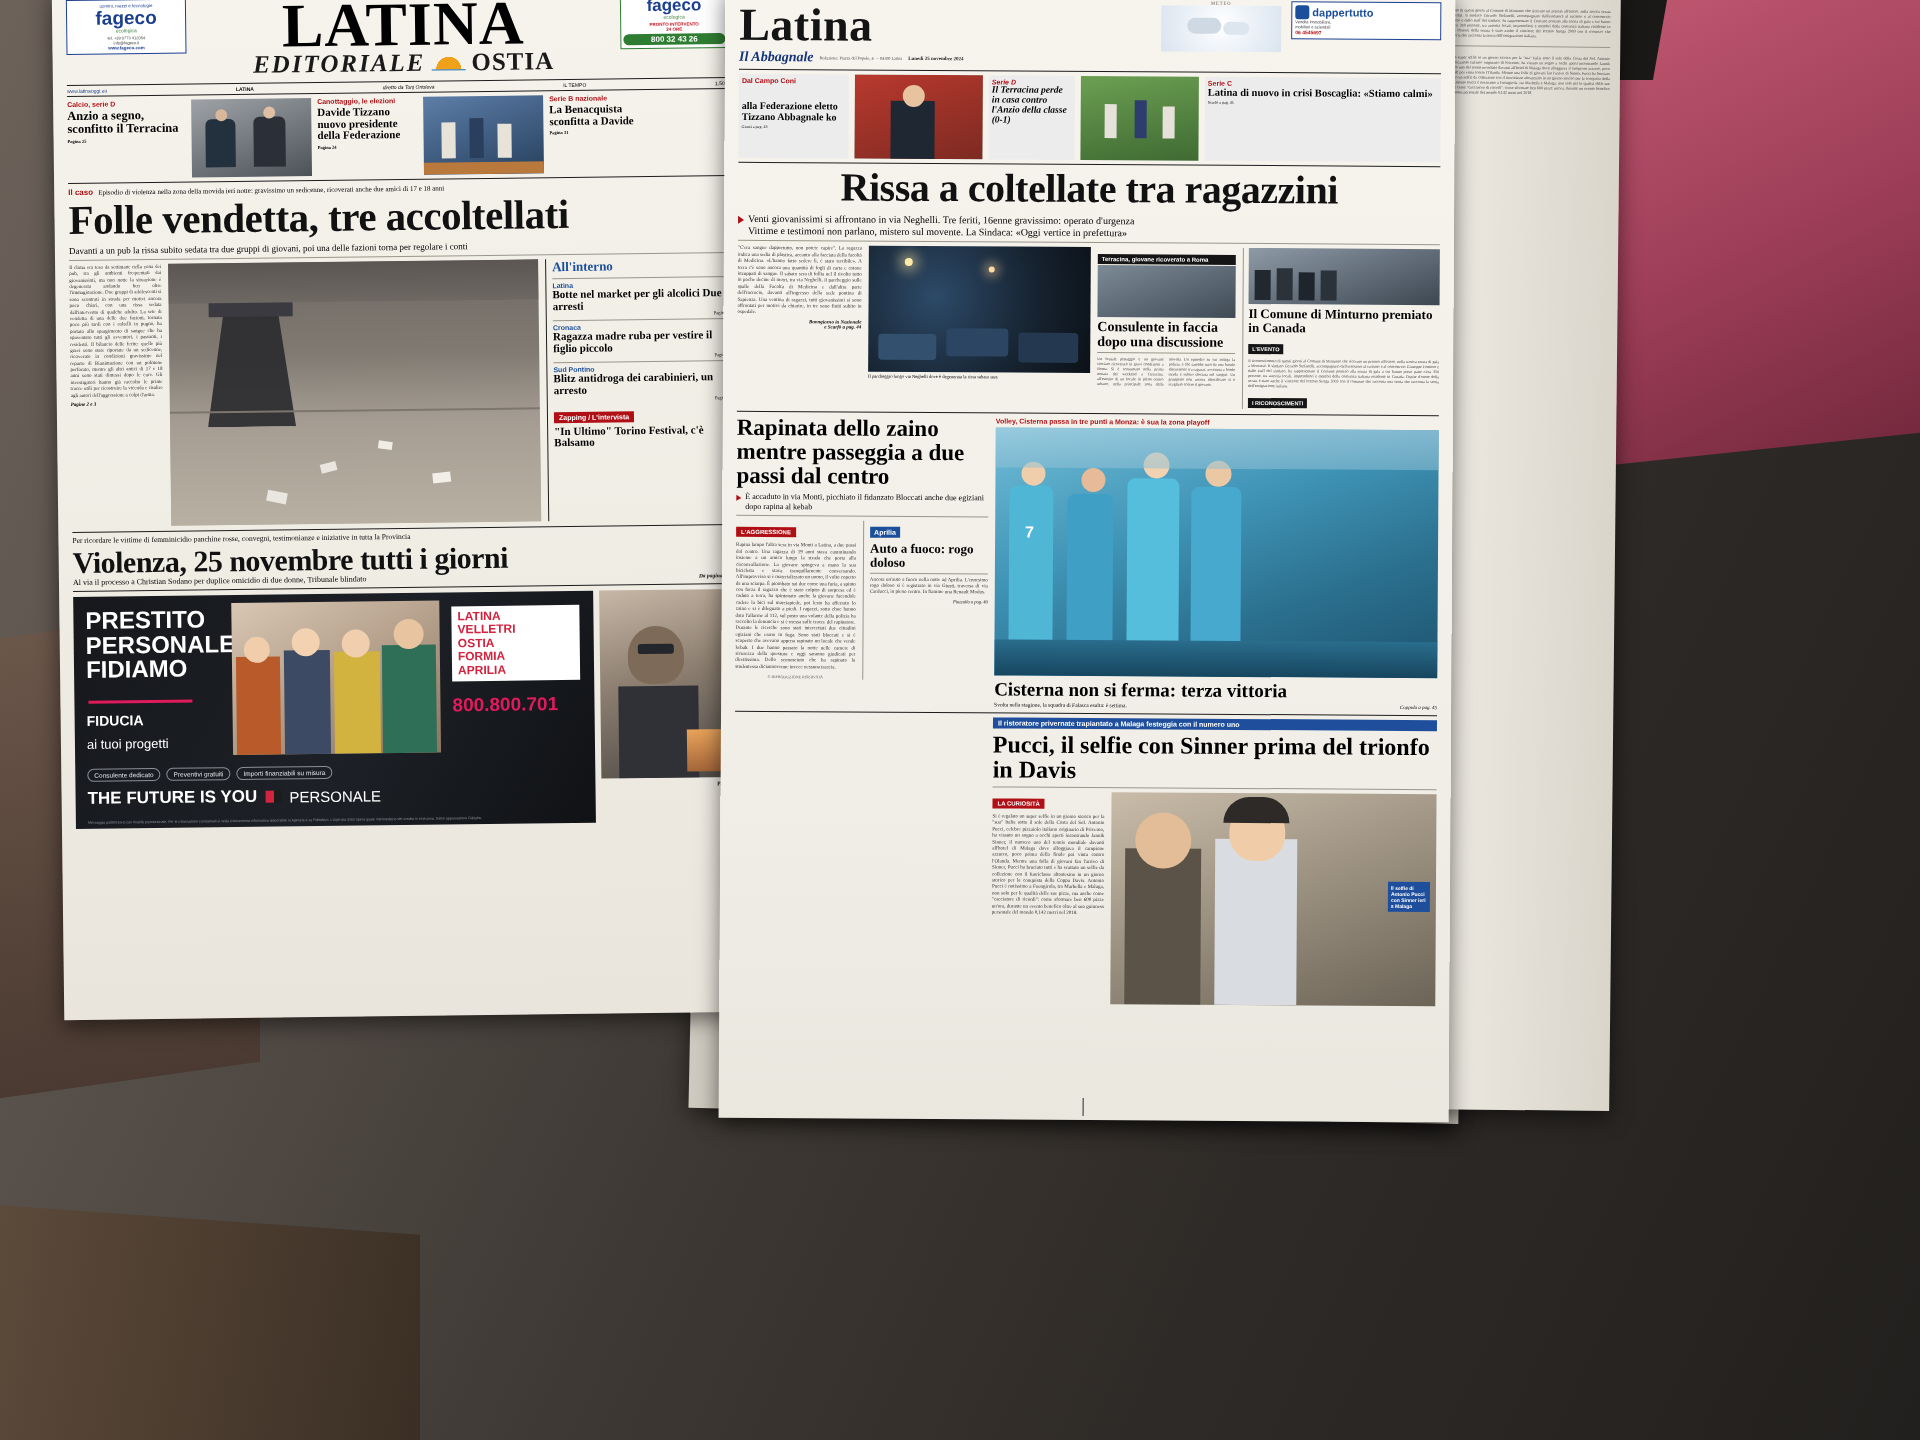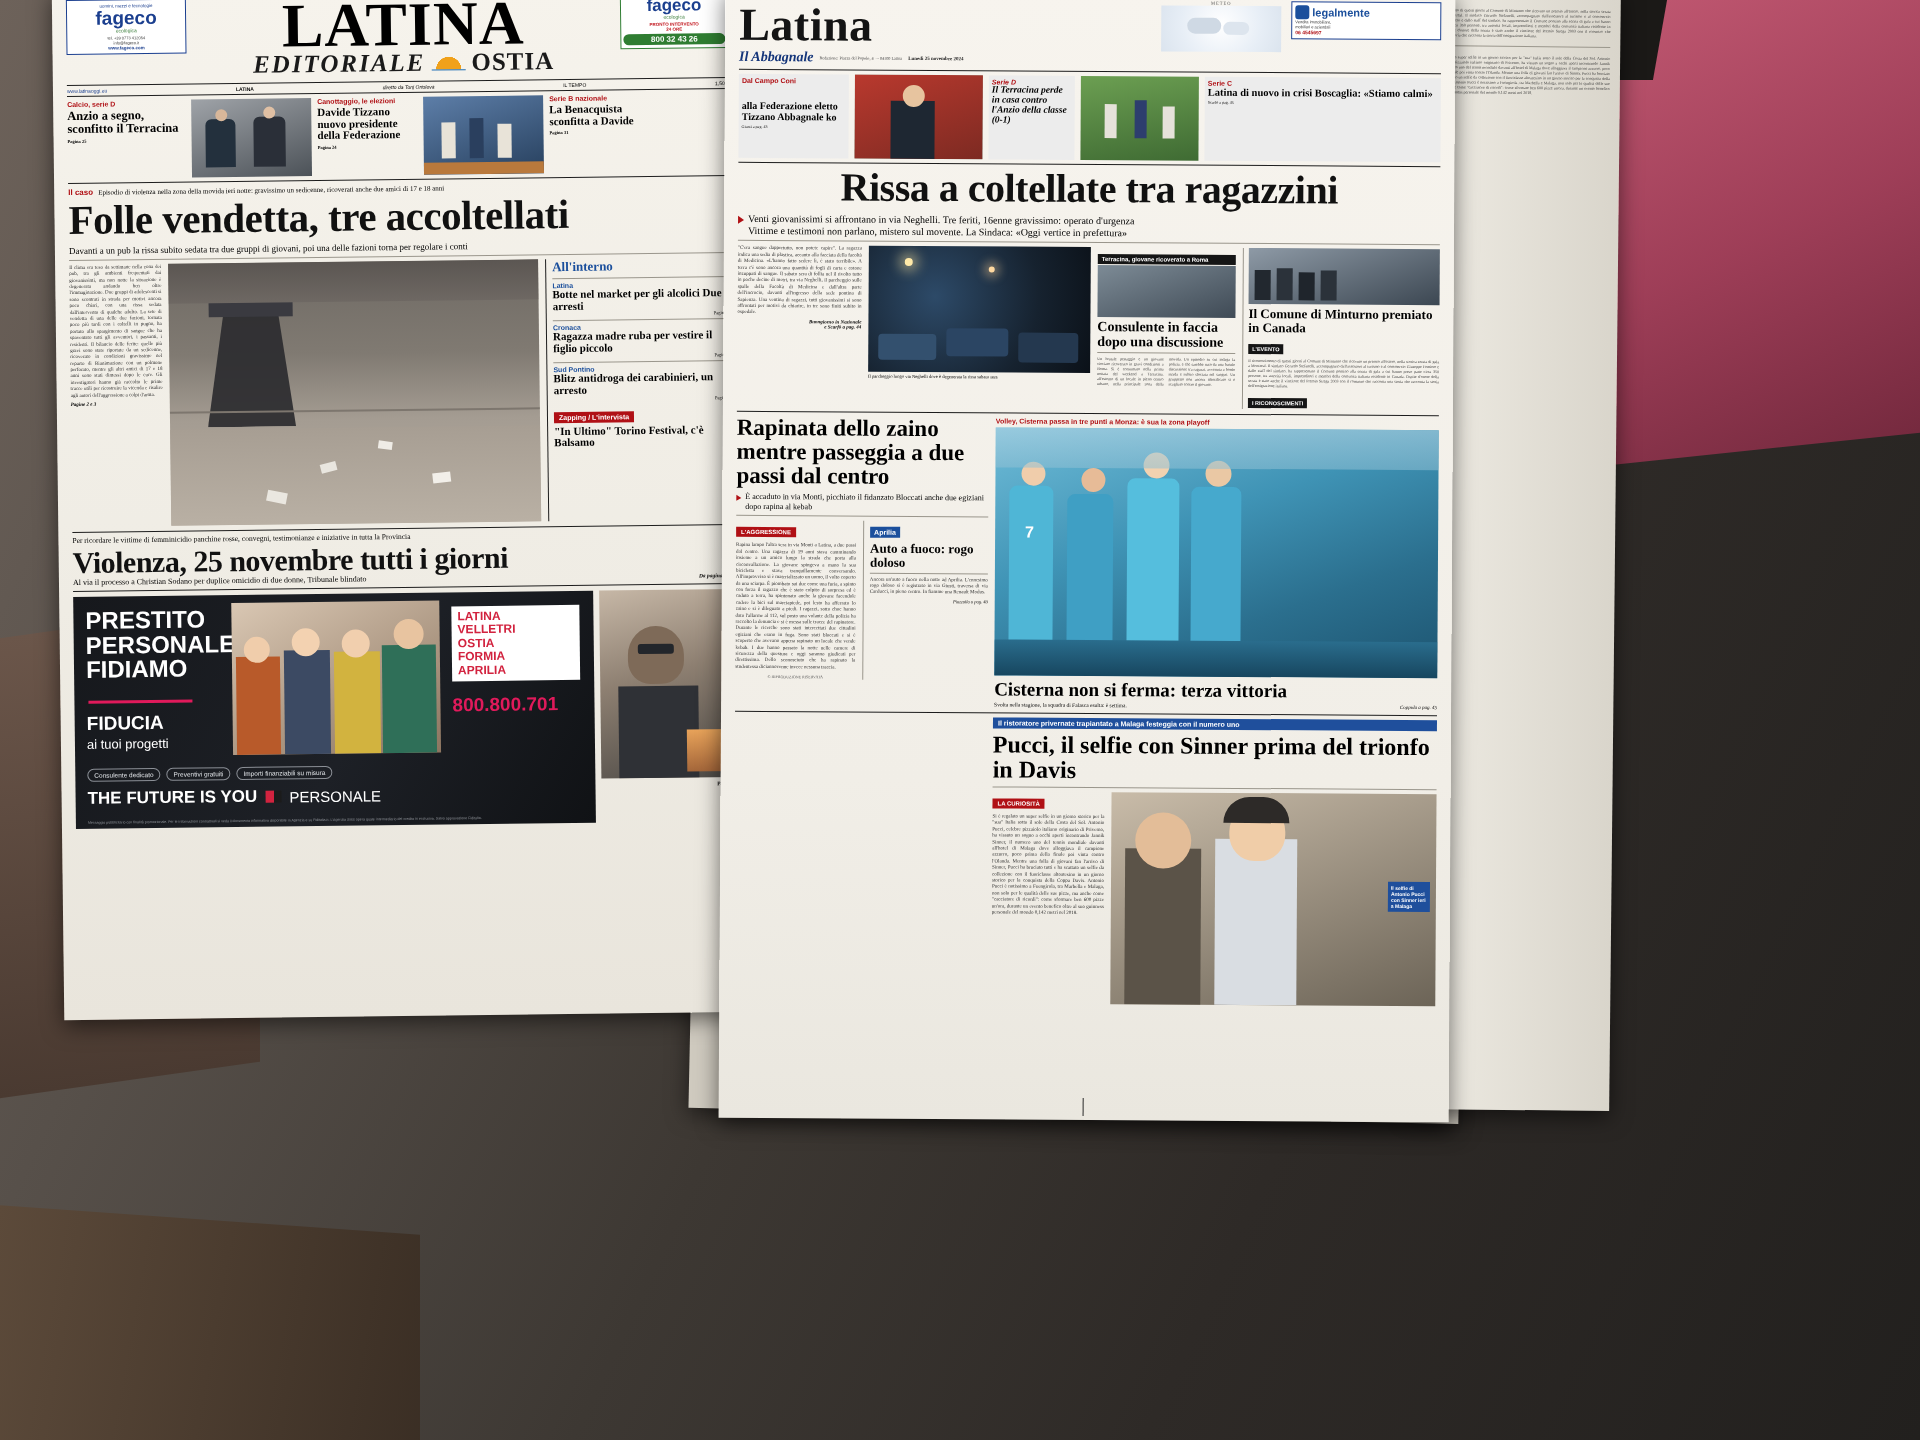--- a/index.html
+++ b/index.html
@@ -285,21 +285,21 @@
     <div class="rule" style="margin-top:4px;"></div>
 
     <div style="display:flex; gap:6px; margin-top:5px; height:232px;">
       <div style="width:520px; height:100%; position:relative; background:linear-gradient(120deg,#16181c 0%,#1d2026 55%,#101215 100%); overflow:hidden;">
         <div style="position:absolute; left:12px; top:12px; color:#fff; font-family:'Liberation Sans',sans-serif; font-weight:bold; font-size:24px; line-height:1.02;">
           <div>PRESTITO</div>
           <div>PERSONALE</div>
           <div>FIDIAMO</div>
         </div>
         <div style="position:absolute; left:14px; top:104px; width:104px; height:3px; background:#e01a5b;"></div>
-        <div style="position:absolute; left:12px; top:116px; color:#fff; font-family:'Liberation Sans',sans-serif; font-weight:bold; font-size:19px;">FIDUCIA</div>
+        <div style="position:absolute; left:12px; top:116px; color:#fff; font-family:'Liberation Sans',sans-serif; font-weight:bold; font-size:14px;">FIDUCIA</div>
         <div style="position:absolute; left:12px; top:140px; color:#fff; font-family:'Liberation Sans',sans-serif; font-size:13px;">ai tuoi progetti</div>
 
         <div class="photo people" style="position:absolute; left:158px; top:8px; width:208px; height:152px;">
           <div style="position:absolute; left:4px; top:54px; width:44px; height:98px; background:#b85a2a;"></div>
           <div style="position:absolute; left:12px; top:34px; width:26px; height:26px; background:#f0cdab; border-radius:50%;"></div>
           <div style="position:absolute; left:52px; top:48px; width:46px; height:104px; background:#3c4a63;"></div>
           <div style="position:absolute; left:60px; top:26px; width:28px; height:28px; background:#f3d2b1; border-radius:50%;"></div>
           <div style="position:absolute; left:102px; top:50px; width:46px; height:102px; background:#d2b33f;"></div>
           <div style="position:absolute; left:110px; top:28px; width:28px; height:28px; background:#f1cfae; border-radius:50%;"></div>
           <div style="position:absolute; left:150px; top:44px; width:54px; height:108px; background:#2f6f58;"></div>
@@ -360,21 +360,21 @@
       <div style="width:120px; text-align:center;">
         <div style="font-size:4.5px; letter-spacing:1px; color:#555;">METEO</div>
         <div style="height:46px; background:radial-gradient(circle at 50% 40%, #ffffff 0%, #e7eef6 60%, #dbe4ee 100%); position:relative;">
           <div style="position:absolute; left:26px; top:12px; width:34px; height:16px; background:#cfd9e4; border-radius:10px;"></div>
           <div style="position:absolute; left:62px; top:16px; width:26px; height:13px; background:#dde5ee; border-radius:8px;"></div>
         </div>
       </div>
       <div class="ad-box" style="width:150px; padding:3px 3px; border-color:#1b3f8f;">
         <div style="display:flex; align-items:center; gap:3px;">
           <span style="display:inline-block;width:14px;height:14px;background:#1b4f9c;border-radius:3px;"></span>
-          <span style="font-family:'Liberation Sans',sans-serif; font-weight:bold; font-size:11px; color:#1b4f9c;">legalmente</span>
+          <span style="font-family:'Liberation Sans',sans-serif; font-weight:bold; font-size:11px; color:#1b4f9c;">dappertutto</span>
         </div>
         <div style="font-size:4px; color:#333; text-align:left;">Vendita immobiliare,</div>
         <div style="font-size:4px; color:#333; text-align:left;">mobiliari e aziendali</div>
         <div style="font-size:5px; color:#b01015; font-weight:bold; text-align:left;">06 4545697</div>
       </div>
     </div>
 
     <div class="rule" style="margin-top:4px;"></div>
 
     <div style="display:flex; gap:6px; margin-top:4px; height:84px;">

